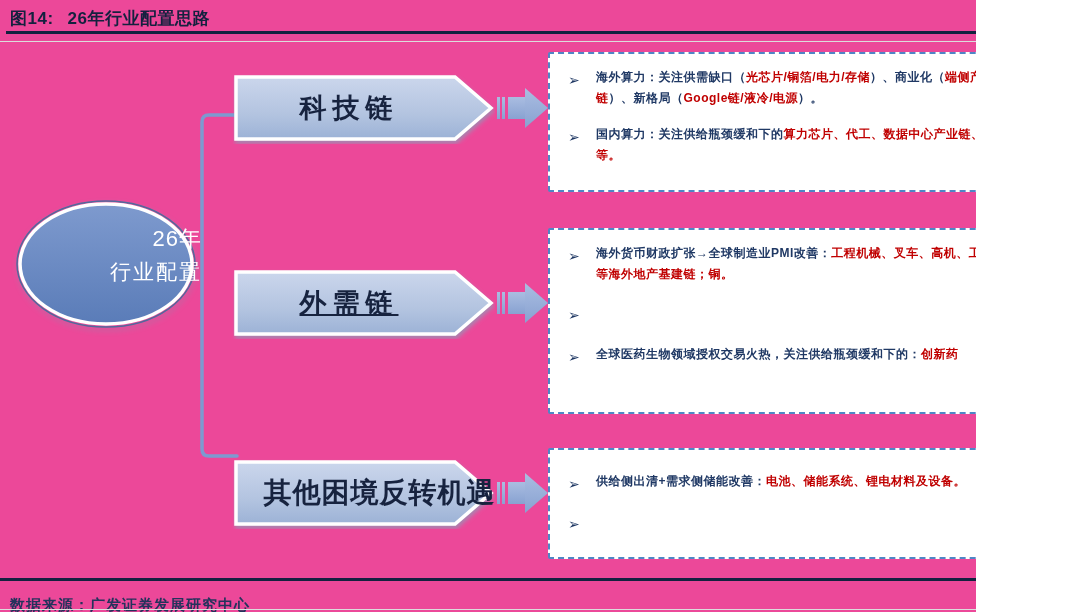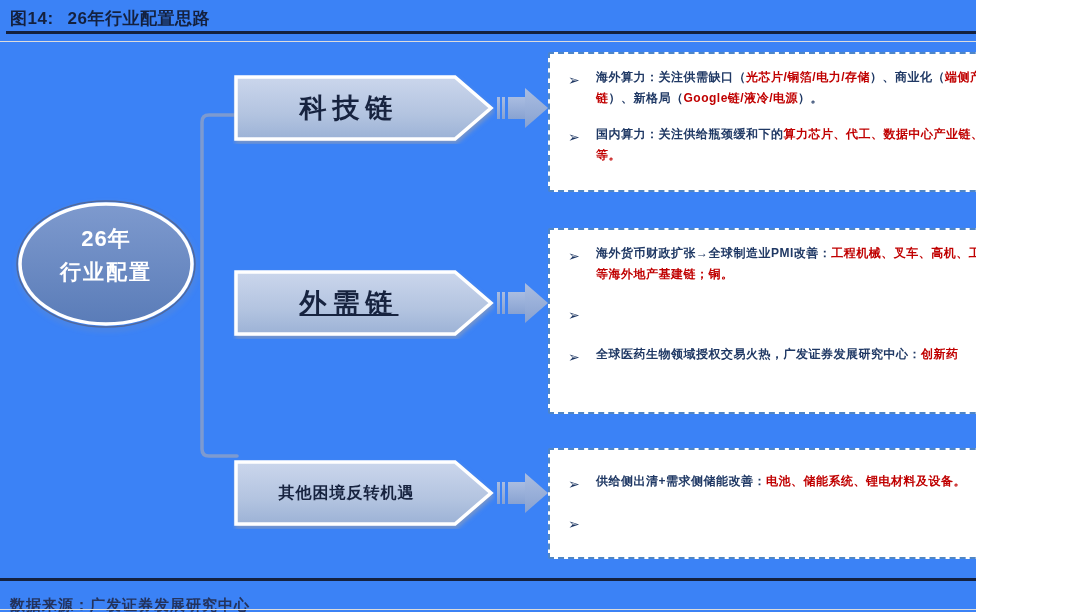--- a/index.html
+++ b/index.html
@@ -1,39 +1,39 @@
 <!DOCTYPE html>
 <html><head>
 <meta charset="utf-8">
 <style>
   html,body{margin:0;padding:0;background:#ffffff;}
   body{font-family:"Liberation Sans","DejaVu Sans",sans-serif;}
-  #stage{position:relative;width:976px;height:612px;background:#3b82f6;overflow:hidden;}
+  #stage{position:relative;width:976px;height:612px;background:#ec4899;overflow:hidden;}
 
   
   .fig-title{position:absolute;left:10px;top:7px;font-size:17px;font-weight:bold;color:#14213f;letter-spacing:.5px;white-space:nowrap;}
   .fig-title .gap{display:inline-block;width:14px;}
   .rule-dark-top{position:absolute;left:6px;top:31px;width:1068px;height:3px;background:#14213f;}
   .rule-thin-top{position:absolute;left:0;top:41px;width:1080px;height:1px;background:#dcdcdc;}
 
   
   .rule-dark-bottom{position:absolute;left:0px;top:578px;width:1080px;height:3px;background:#14213f;}
   .rule-thin-bottom{position:absolute;left:0;top:609px;width:1080px;height:1px;background:#dcdcdc;}
   .source{position:absolute;left:10px;top:596px;font-size:15px;font-weight:600;color:#24335c;letter-spacing:1px;}
 
   
   .abs{position:absolute;}
 
   
   .banner-label{position:absolute;width:218px;height:64px;display:flex;align-items:center;justify-content:center;
     font-size:27px;font-weight:bold;color:#17233f;letter-spacing:6px;text-indent:6px;white-space:nowrap;}
-  .banner-label.small{font-size:16px;letter-spacing:1px;text-indent:1px;}
+  .banner-label.small{font-size:28px;letter-spacing:1px;text-indent:1px;padding-left:33px;}
 
   
-  .ellipse-label{position:absolute;left:10px;top:222px;width:192px;text-align:center;color:#ffffff;font-weight:bold;line-height:1.55;}
+  .ellipse-label{position:absolute;left:10px;top:222px;width:192px;text-align:right;color:#ffffff;font-weight:normal;line-height:1.55;}
   .ellipse-label .l1{font-size:22px;letter-spacing:1px;}
   .ellipse-label .l2{font-size:21px;letter-spacing:2px;}
 
   
   .dash-box{position:absolute;left:548px;width:508px;border:2px dashed #4f86c6;border-radius:2px;background:#fff;box-sizing:border-box;}
   #dash-box-1{top:52px;height:140px;padding-top:13px;}
   #dash-box-2{top:228px;height:186px;padding-top:13px;}
   #dash-box-3{top:448px;height:111px;padding-top:21px;}
 
   .bullet{display:flex;align-items:flex-start;padding:0 14px 0 18px;}
@@ -139,21 +139,21 @@
   <div class="dash-box" id="dash-box-2">
     <div class="bullet">
       <span class="marker">➢</span>
       <span class="btext"><span class="seg-navy">海外货币财政扩张→全球制造业PMI改善：</span><span class="seg-red">工程机械、叉车、高机、工具、家居等海外地产基建链；铜。</span></span>
     </div>
     <div class="bullet">
       <span class="marker">➢</span>
     </div>
     <div class="bullet">
       <span class="marker">➢</span>
-      <span class="btext"><span class="seg-navy">全球医药生物领域授权交易火热，广发证券发展研究中心：</span><span class="seg-red">创新药</span></span>
+      <span class="btext"><span class="seg-navy">全球医药生物领域授权交易火热，关注供给瓶颈缓和下的：</span><span class="seg-red">创新药</span></span>
     </div>
   </div>
 
   <div class="dash-box" id="dash-box-3">
     <div class="bullet">
       <span class="marker">➢</span>
       <span class="btext"><span class="seg-navy">供给侧出清+需求侧储能改善：</span><span class="seg-red">电池、储能系统、锂电材料及设备。</span></span>
     </div>
     <div class="bullet">
       <span class="marker">➢</span>

